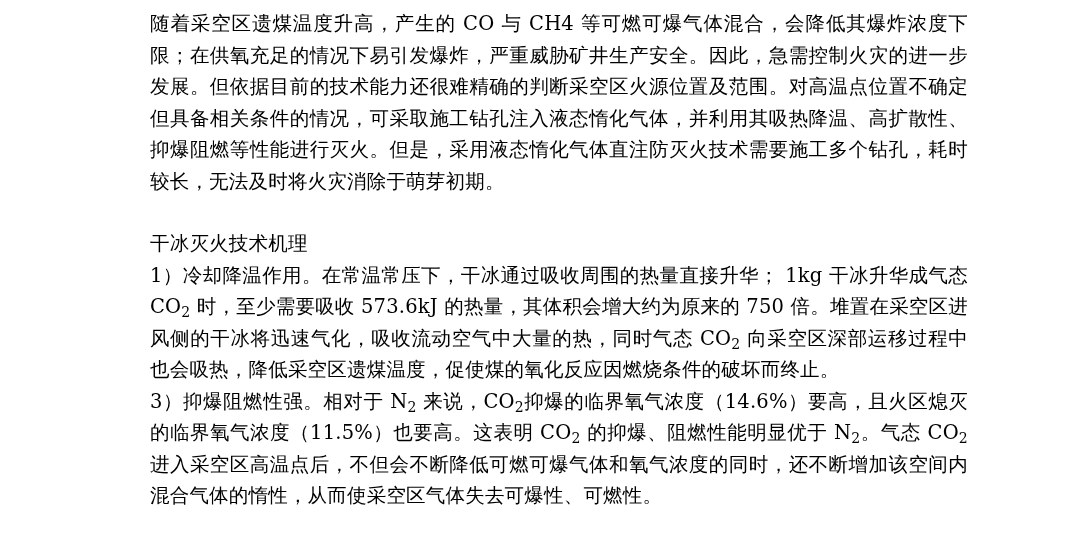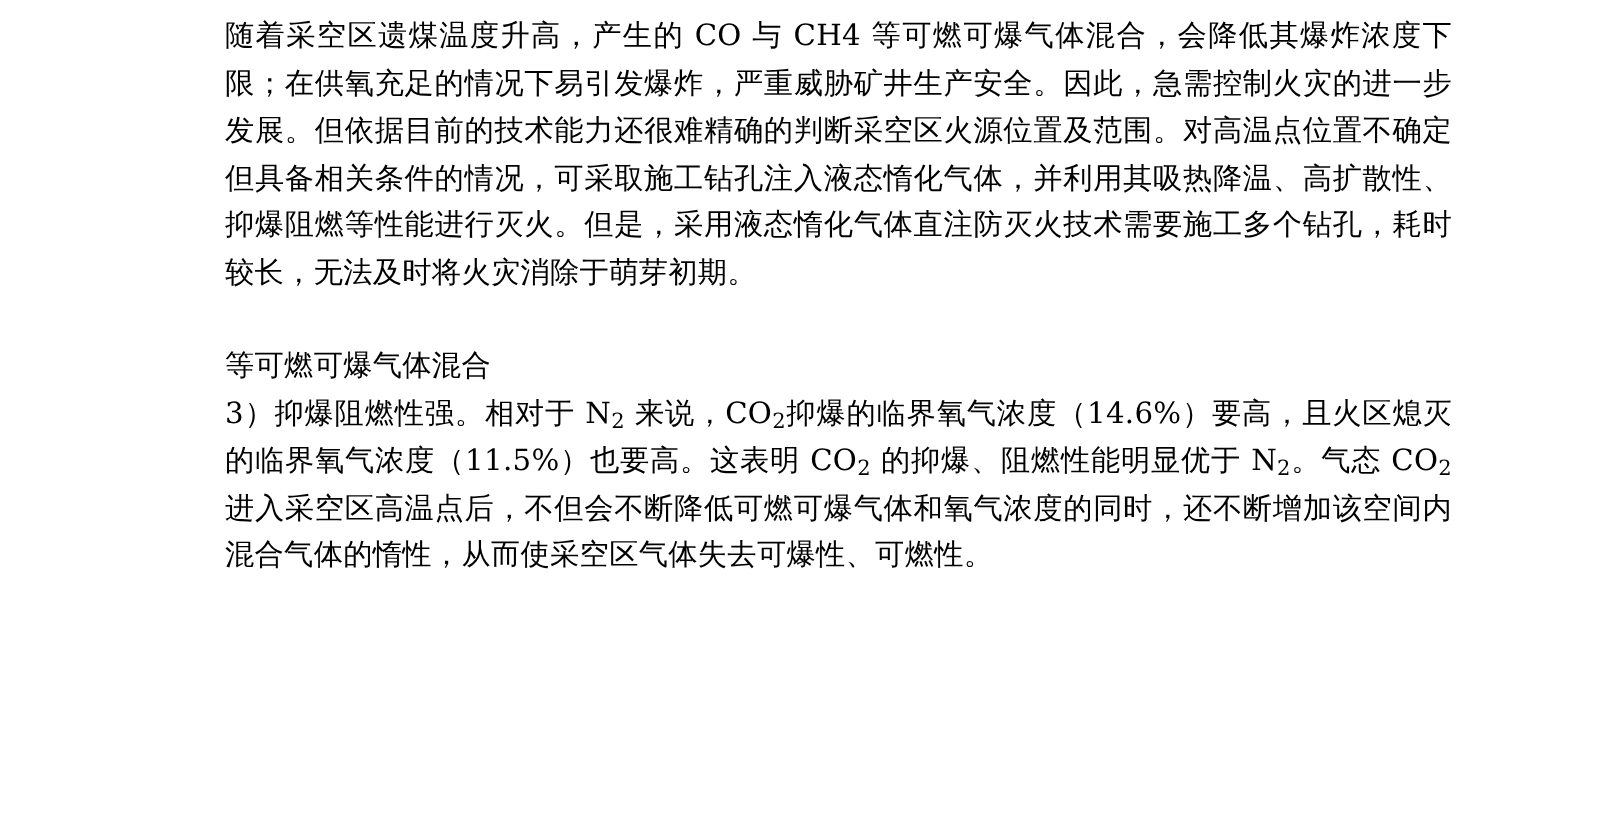--- a/index.html
+++ b/index.html
@@ -43,16 +43,17 @@
     line-height: 0;
   }
 </style>
 </head>
 <body>
 
 <div class="page">
   <div class="text-column" id="column">
       <p class="para">随着采空区遗煤温度升高，产生的 CO 与 CH4 等可燃可爆气体混合，会降低其爆炸浓度下限；在供氧充足的情况下易引发爆炸，严重威胁矿井生产安全。因此，急需控制火灾的进一步发展。但依据目前的技术能力还很难精确的判断采空区火源位置及范围。对高温点位置不确定但具备相关条件的情况，可采取施工钻孔注入液态惰化气体，并利用其吸热降温、高扩散性、抑爆阻燃等性能进行灭火。但是，采用液态惰化气体直注防灭火技术需要施工多个钻孔，耗时较长，无法及时将火灾消除于萌芽初期。</p>
       <div class="gap"></div>
-      <p class="para">等可燃可爆气体混合</p>
+      <p class="para">干冰灭火技术机理</p>
+      <p class="para">1）冷却降温作用。在常温常压下，干冰通过吸收周围的热量直接升华； 1kg 干冰升华成气态 CO<sub>2</sub> 时，至少需要吸收 573.6kJ 的热量，其体积会增大约为原来的 750 倍。堆置在采空区进风侧的干冰将迅速气化，吸收流动空气中大量的热，同时气态 CO<sub>2</sub> 向采空区深部运移过程中也会吸热，降低采空区遗煤温度，促使煤的氧化反应因燃烧条件的破坏而终止。</p>
       <p class="para">3）抑爆阻燃性强。相对于 N<sub>2</sub> 来说，CO<sub>2</sub>抑爆的临界氧气浓度（14.6%）要高，且火区熄灭的临界氧气浓度（11.5%）也要高。这表明 CO<sub>2</sub> 的抑爆、阻燃性能明显优于 N<sub>2</sub>。气态 CO<sub>2</sub> 进入采空区高温点后，不但会不断降低可燃可爆气体和氧气浓度的同时，还不断增加该空间内混合气体的惰性，从而使采空区气体失去可爆性、可燃性。</p>
     </div>
 </div>
 
 </body></html>

